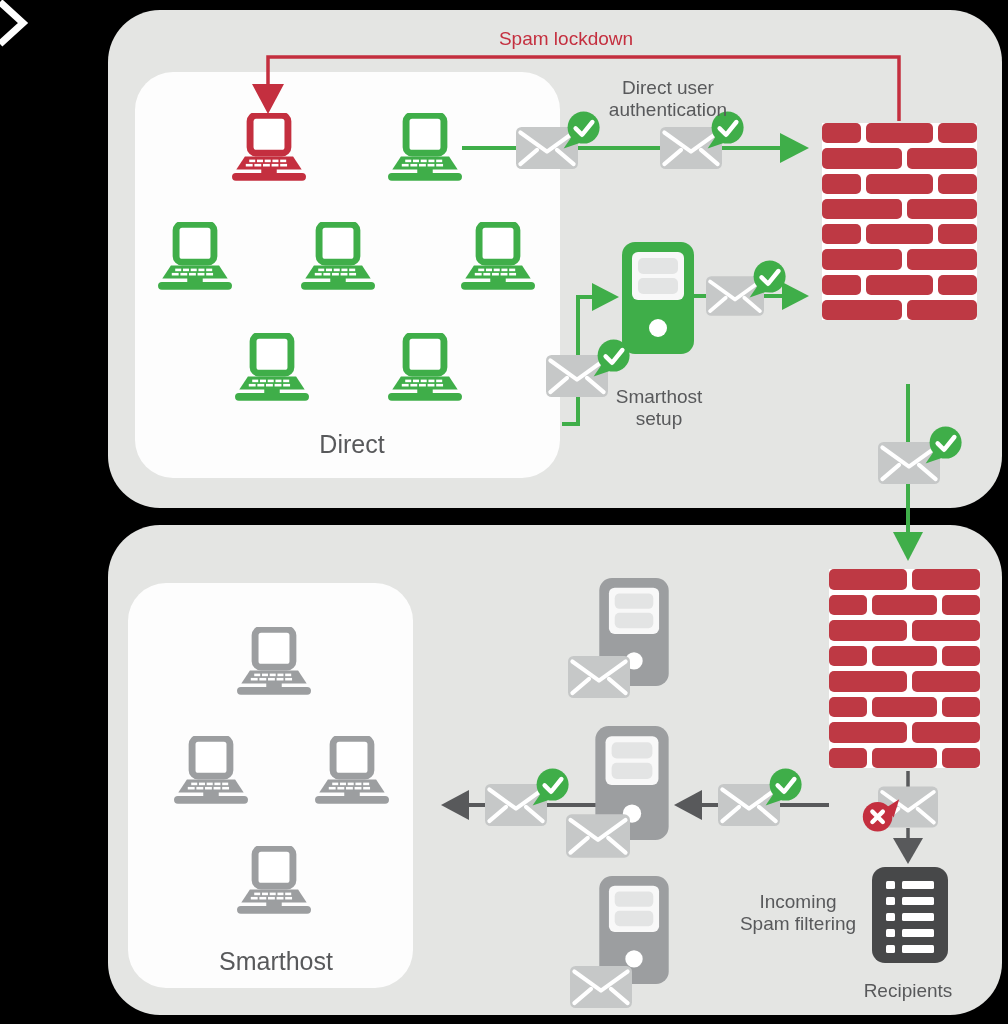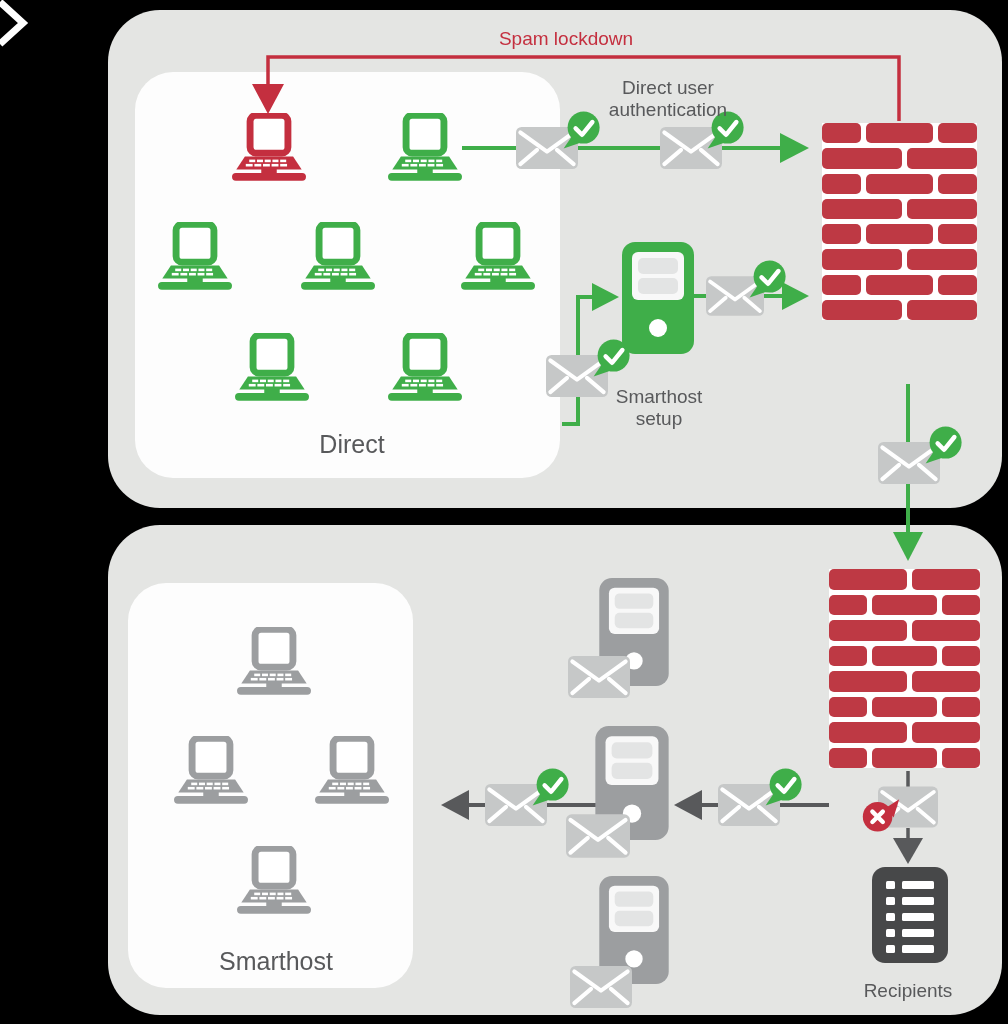--- a/index.html
+++ b/index.html
@@ -335,15 +335,17 @@
       <use href="#i-quarantine"></use>
     </svg>
 
   <div class="label label-red" style="left:566px;top:39px">Spam lockdown</div>
   <div class="label" style="left:668px;top:99px">Direct user
 authentication</div>
   <div class="label label-big" style="left:352px;top:445px">Direct</div>
   <div class="label" style="left:659px;top:408px">Smarthost
 setup</div>
   <div class="label label-big" style="left:276px;top:962px">Smarthost</div>
+  <div class="label" style="left:798px;top:913px">Incoming
+Spam filtering</div>
   <div class="label" style="left:908px;top:991px">Recipients</div>
 
 </div>
 
 </body></html>

